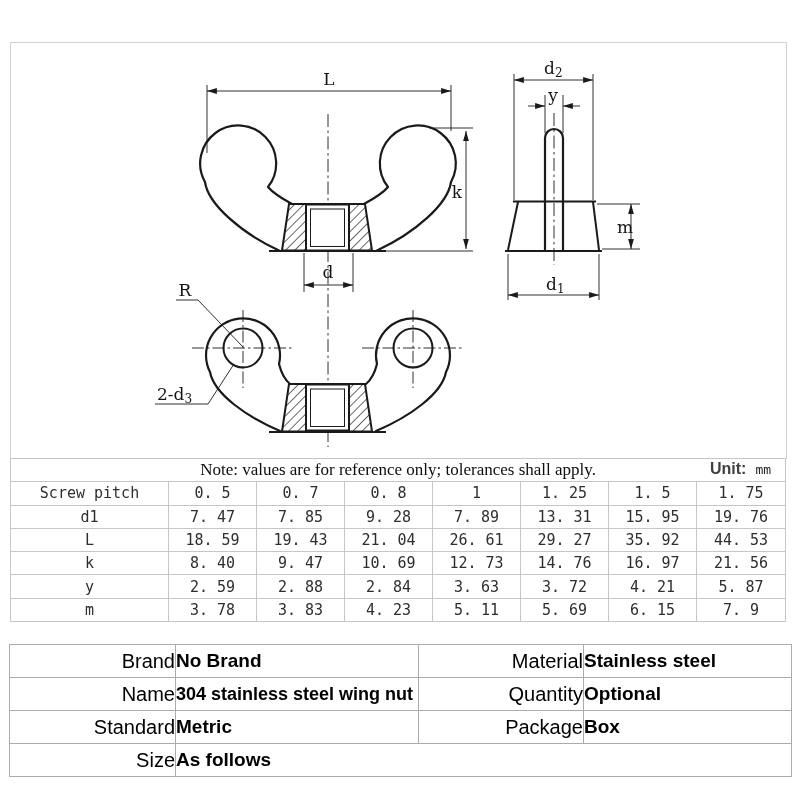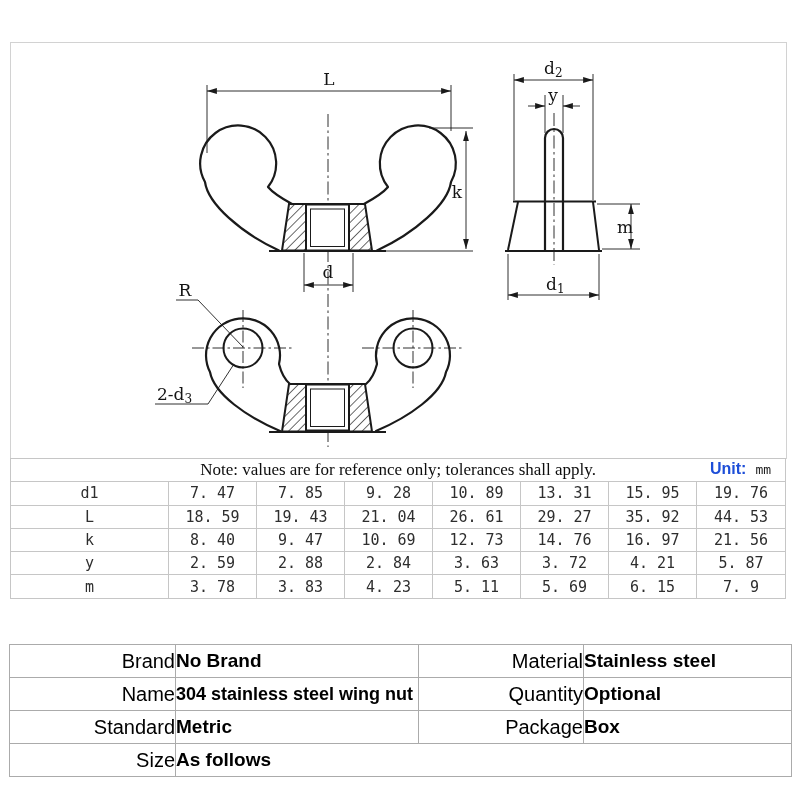--- a/index.html
+++ b/index.html
@@ -23,21 +23,21 @@
   .sub{font-size:12px;}
   
   table.dim{position:absolute;left:10px;top:458px;width:775px;border-collapse:collapse;
             table-layout:fixed;background:#fff;}
   table.dim td{border:1px solid #c6c6c6;text-align:center;vertical-align:middle;
                font-family:"DejaVu Sans Mono",monospace;font-size:15px;color:#2e2e2e;
                padding:0;height:22.3px;overflow:hidden;white-space:nowrap;}
   table.dim tr.noterow td{border-left:1px solid #c6c6c6;border-right:1px solid #c6c6c6;position:relative;}
   .note-text{font-family:Liberation Serif, serif;font-size:17px;color:#0d0d0d;}
   .unit-wrap{position:absolute;right:14px;top:1px;}
-  .unit-label{font-family:"Liberation Sans",sans-serif;font-size:16px;font-weight:600;color:#1d4ed8;}
+  .unit-label{font-family:"Liberation Sans",sans-serif;font-size:16px;font-weight:600;color:#404040;}
   .unit-value{font-family:"DejaVu Sans Mono",monospace;font-size:13px;color:#222;}
   td.lab-sans{font-family:"Liberation Sans",sans-serif;font-size:15px;color:#0d0d0d;}
   
   table.info{position:absolute;left:9px;top:644px;width:782px;border-collapse:collapse;
              table-layout:fixed;background:#fff;}
   table.info td{border:1px solid #ababab;height:32px;padding:0;vertical-align:middle;
                 font-family:"Liberation Sans",sans-serif;color:#000;overflow:hidden;white-space:nowrap;}
   td.ilab{text-align:right;font-size:20px;}
   td.ival{text-align:left;padding-left:10px;font-size:19px;font-weight:bold;}
   td.ival.small{font-size:18px;}
@@ -160,25 +160,35 @@
         <tr class="noterow">
       <td colspan="8">
         <span class="note-text">Note: values are for reference only; tolerances shall apply.</span>
         <span class="unit-wrap">
           <span class="unit-label">Unit:</span>
           <span class="unit-value">mm</span>
         </span>
       </td>
     </tr>
     <tr>
+      <td class="lab-sans">Screw pitch</td>
+      <td>0. 5</td>
+      <td>0. 7</td>
+      <td>0. 8</td>
+      <td>1</td>
+      <td>1. 25</td>
+      <td>1. 5</td>
+      <td>1. 75</td>
+    </tr>
+    <tr>
       <td>d1</td>
       <td>7. 47</td>
       <td>7. 85</td>
       <td>9. 28</td>
-      <td>10. 89</td>
+      <td>7. 89</td>
       <td>13. 31</td>
       <td>15. 95</td>
       <td>19. 76</td>
     </tr>
     <tr>
       <td>L</td>
       <td>18. 59</td>
       <td>19. 43</td>
       <td>21. 04</td>
       <td>26. 61</td>

